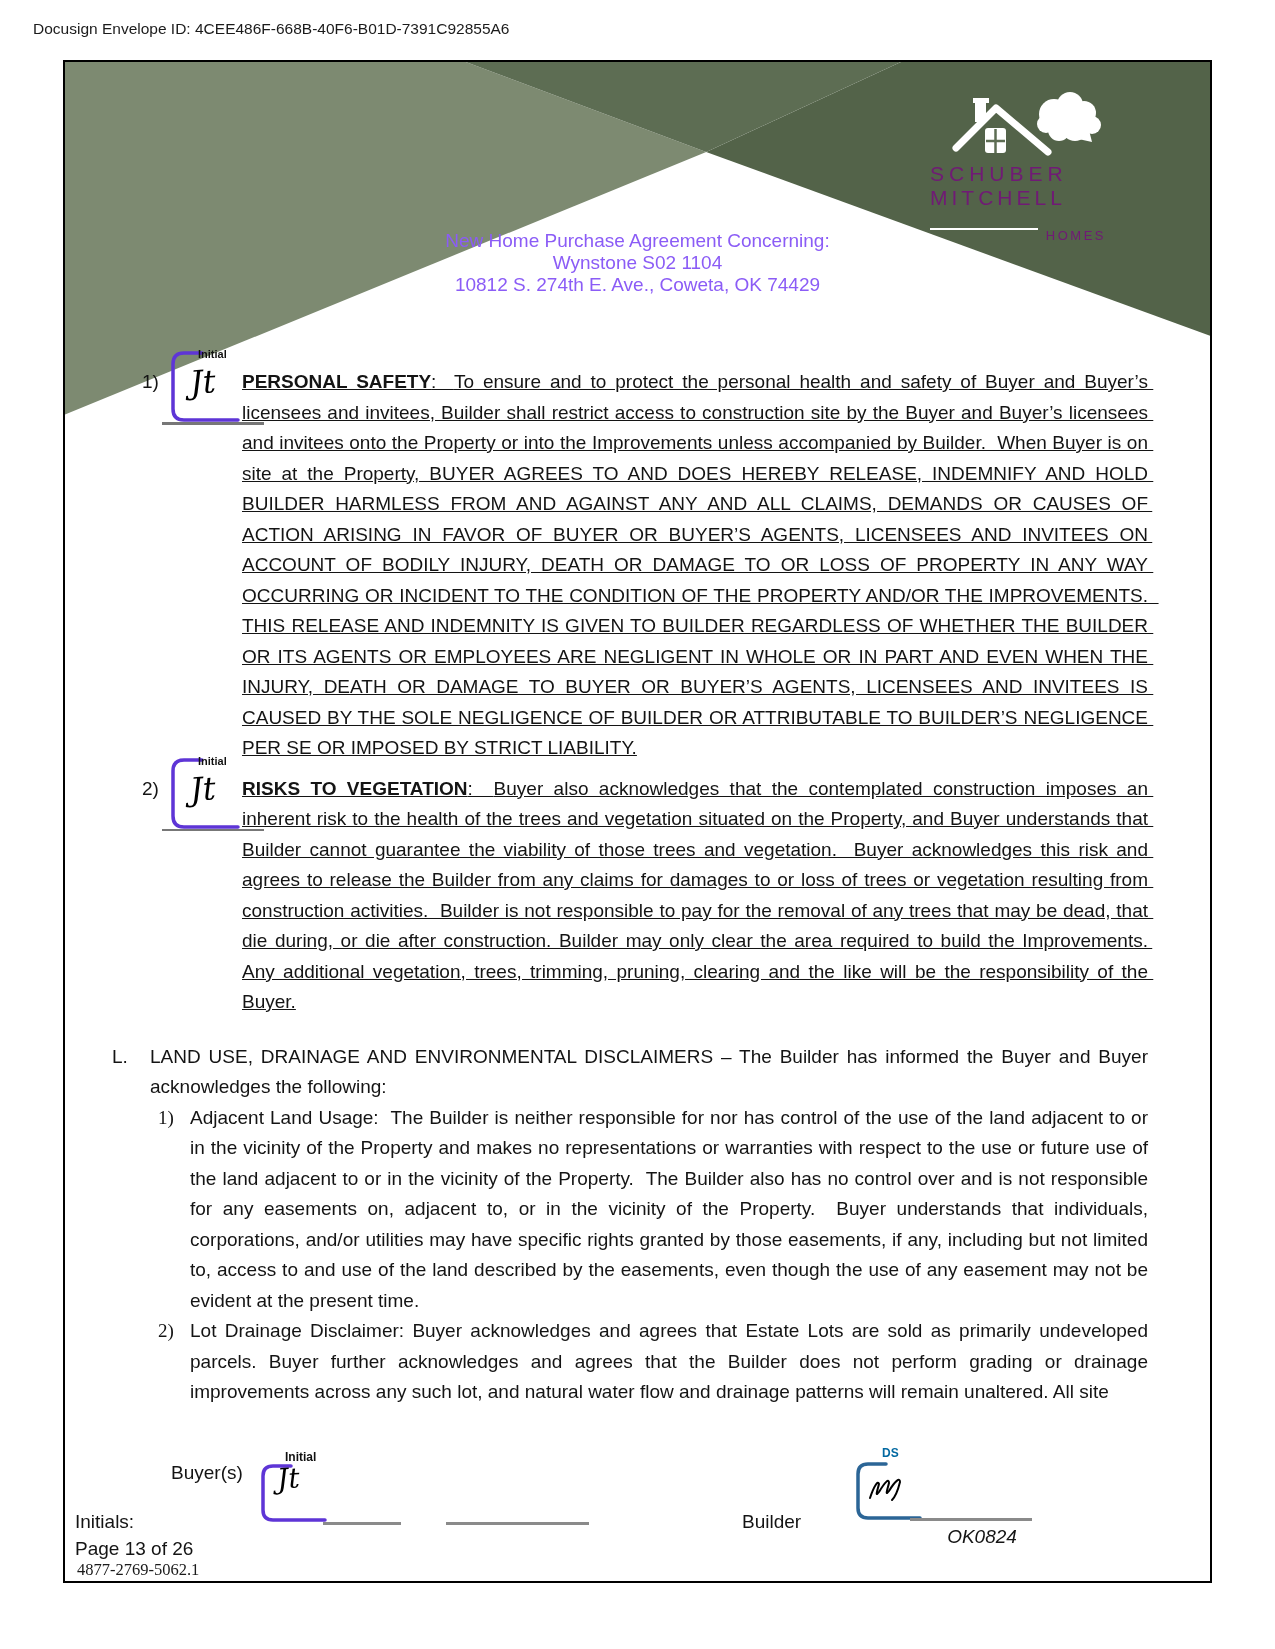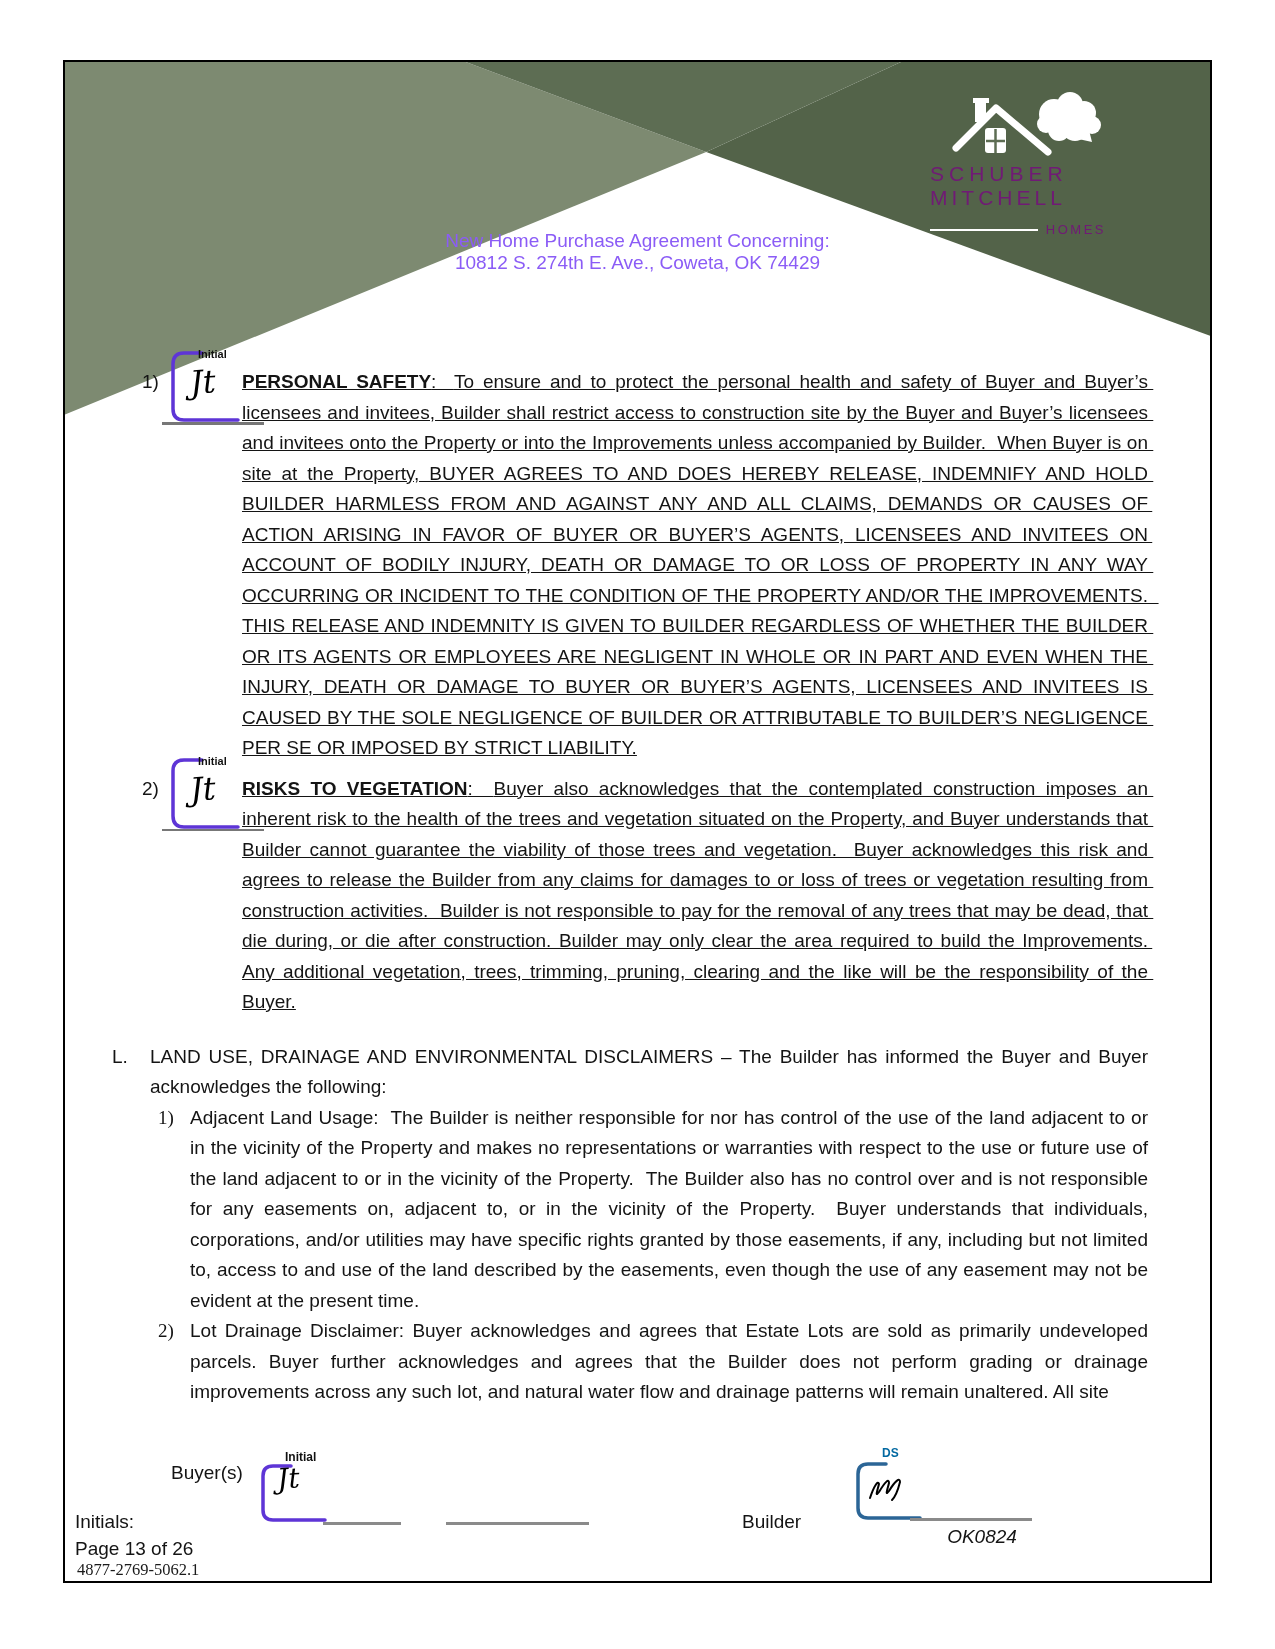--- a/index.html
+++ b/index.html
@@ -20,21 +20,21 @@
   .art-layer { position:absolute; inset:0; }
   .art-sage { background:#7d8a71; clip-path:polygon(0% 0%, 35% 0%, 56% 24%, 0% 94%); }
   .art-dark { background:#536349; clip-path:polygon(73% 0%, 100% 0%, 100% 73%, 56% 24%); }
   .art-mid  { background:#5d6d53; clip-path:polygon(35% 0%, 73% 0%, 56% 24%); }
   .logo {
     position:absolute; right:104px; top:26px; width:176px; color:#701a75;
   }
   .logo-mark { display:block; margin-left:auto; }
   .logo-name1 { font-size:21px; letter-spacing:5px; line-height:24px; }
   .logo-name2 { font-size:21px; letter-spacing:4px; line-height:24px; }
-  .logo-tag-row { display:flex; align-items:center; margin-top:12px; }
+  .logo-tag-row { display:flex; margin-top:18px; }
   .logo-tag-line { flex:1; height:2px; background:#fff; margin-right:8px; }
   .logo-tagline { font-size:13px; letter-spacing:2.5px; }
   .concerning {
     position:absolute; left:0; right:0; top:168px; text-align:center;
     font-size:19px; line-height:22px; color:#8b5cf6;
   }
   
   .content {
     position:absolute; left:77px; right:62px; top:303px;
     font-size:19px; line-height:30.5px; color:#141414;
@@ -74,20 +74,21 @@
     font-size:28px; color:#000; transform:rotate(-4deg);
   }
   .docnum { font-family:"Liberation Serif","DejaVu Serif",serif; font-size:16.5px; color:#1a1a1a; }
   .formcode { text-align:center; font-size:19px;font-style:italic; }
 </style>
 </head>
 <body>
 
 <div class="screen">
 
+  <div class="envelope-id">Docusign Envelope ID: 4CEE486F-668B-40F6-B01D-7391C92855A6</div>
 
   <div class="page-box">
 
     <div class="header-art">
       <div class="art-layer art-sage"></div>
       <div class="art-layer art-dark"></div>
       <div class="art-layer art-mid"></div>
 
       <div class="logo">
         <svg class="logo-mark" width="160" height="74" viewBox="0 0 160 74">
@@ -111,20 +112,21 @@
         <div class="logo-name1">SCHUBER</div>
         <div class="logo-name2">MITCHELL</div>
         <div class="logo-tag-row">
           <div class="logo-tag-line"></div>
           <span class="logo-tagline">HOMES</span>
         </div>
       </div>
 
       <div class="concerning">
         <div>New Home Purchase Agreement Concerning:</div>
+        <div>Wynstone S02 1104</div>
         <div>10812 S. 274th E. Ave., Coweta, OK 74429</div>
       </div>
     </div>
 
     <div class="content">
 
 
       <div class="sec sec-1">
         <span class="num">1)</span>
         <span class="itag">

